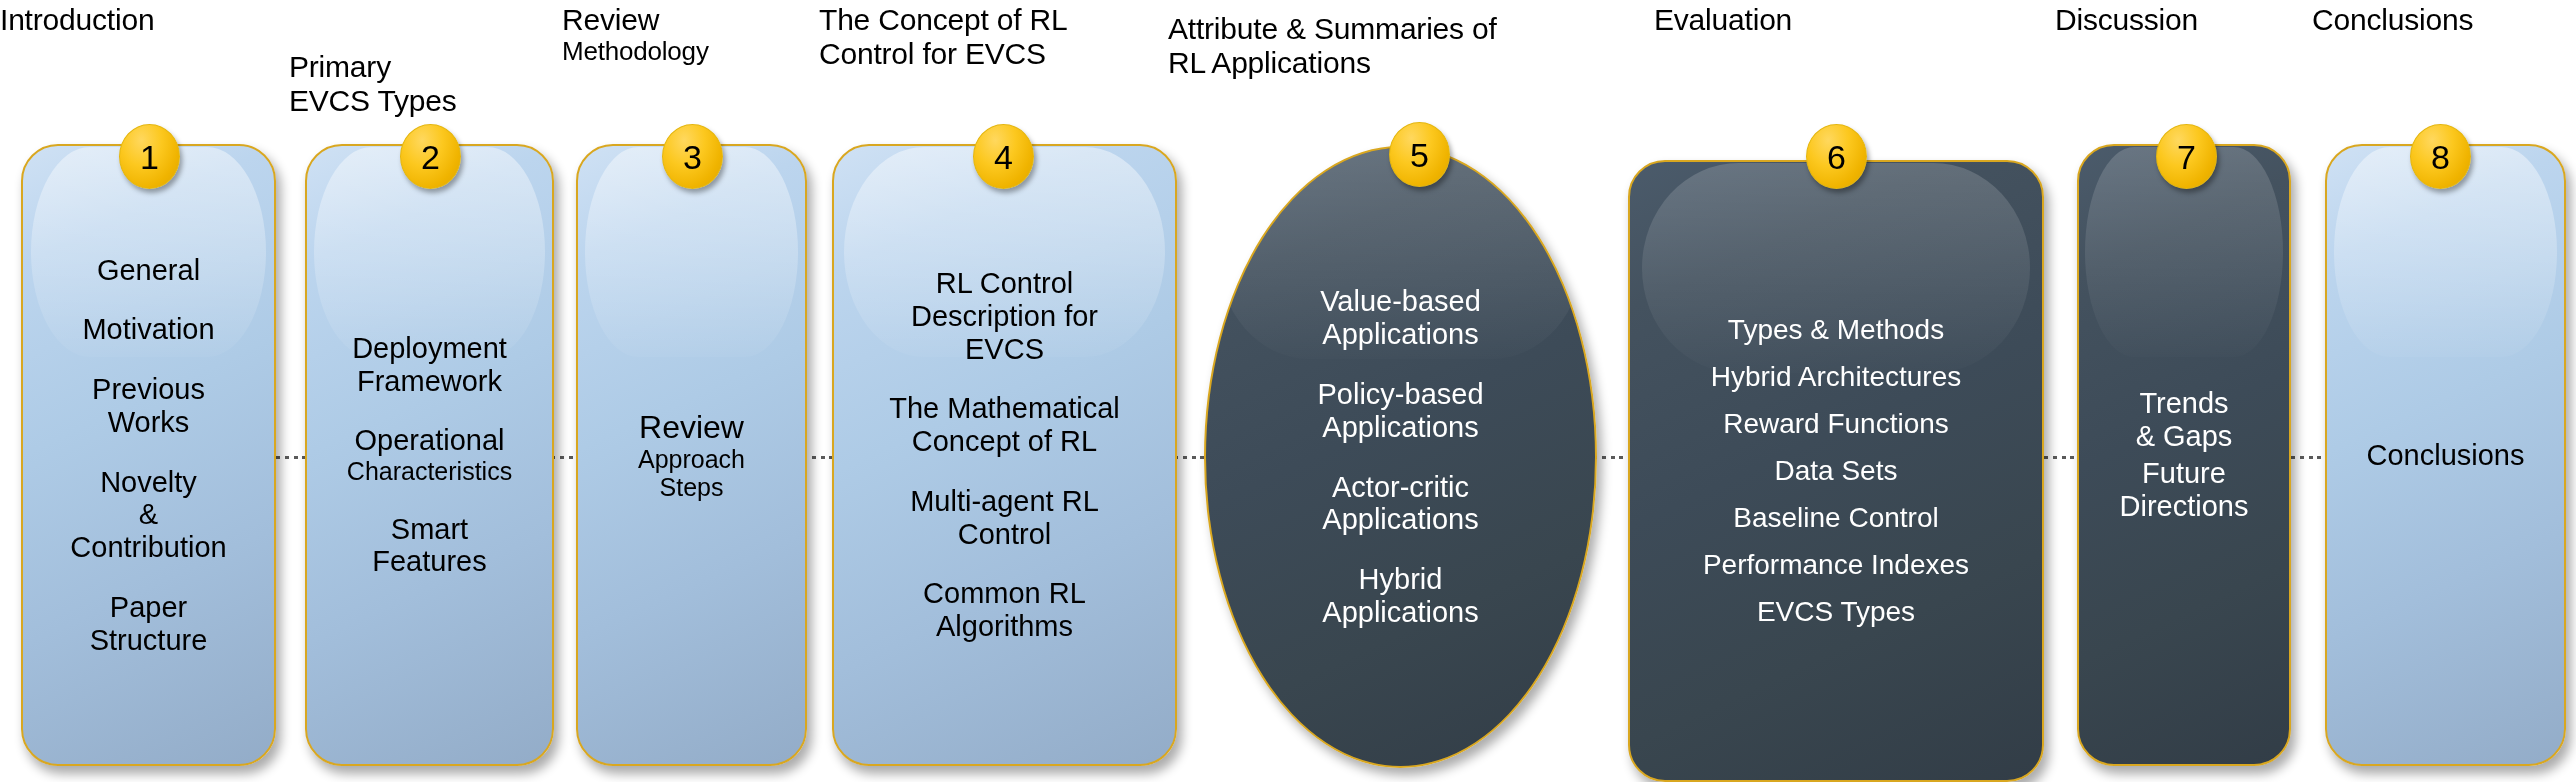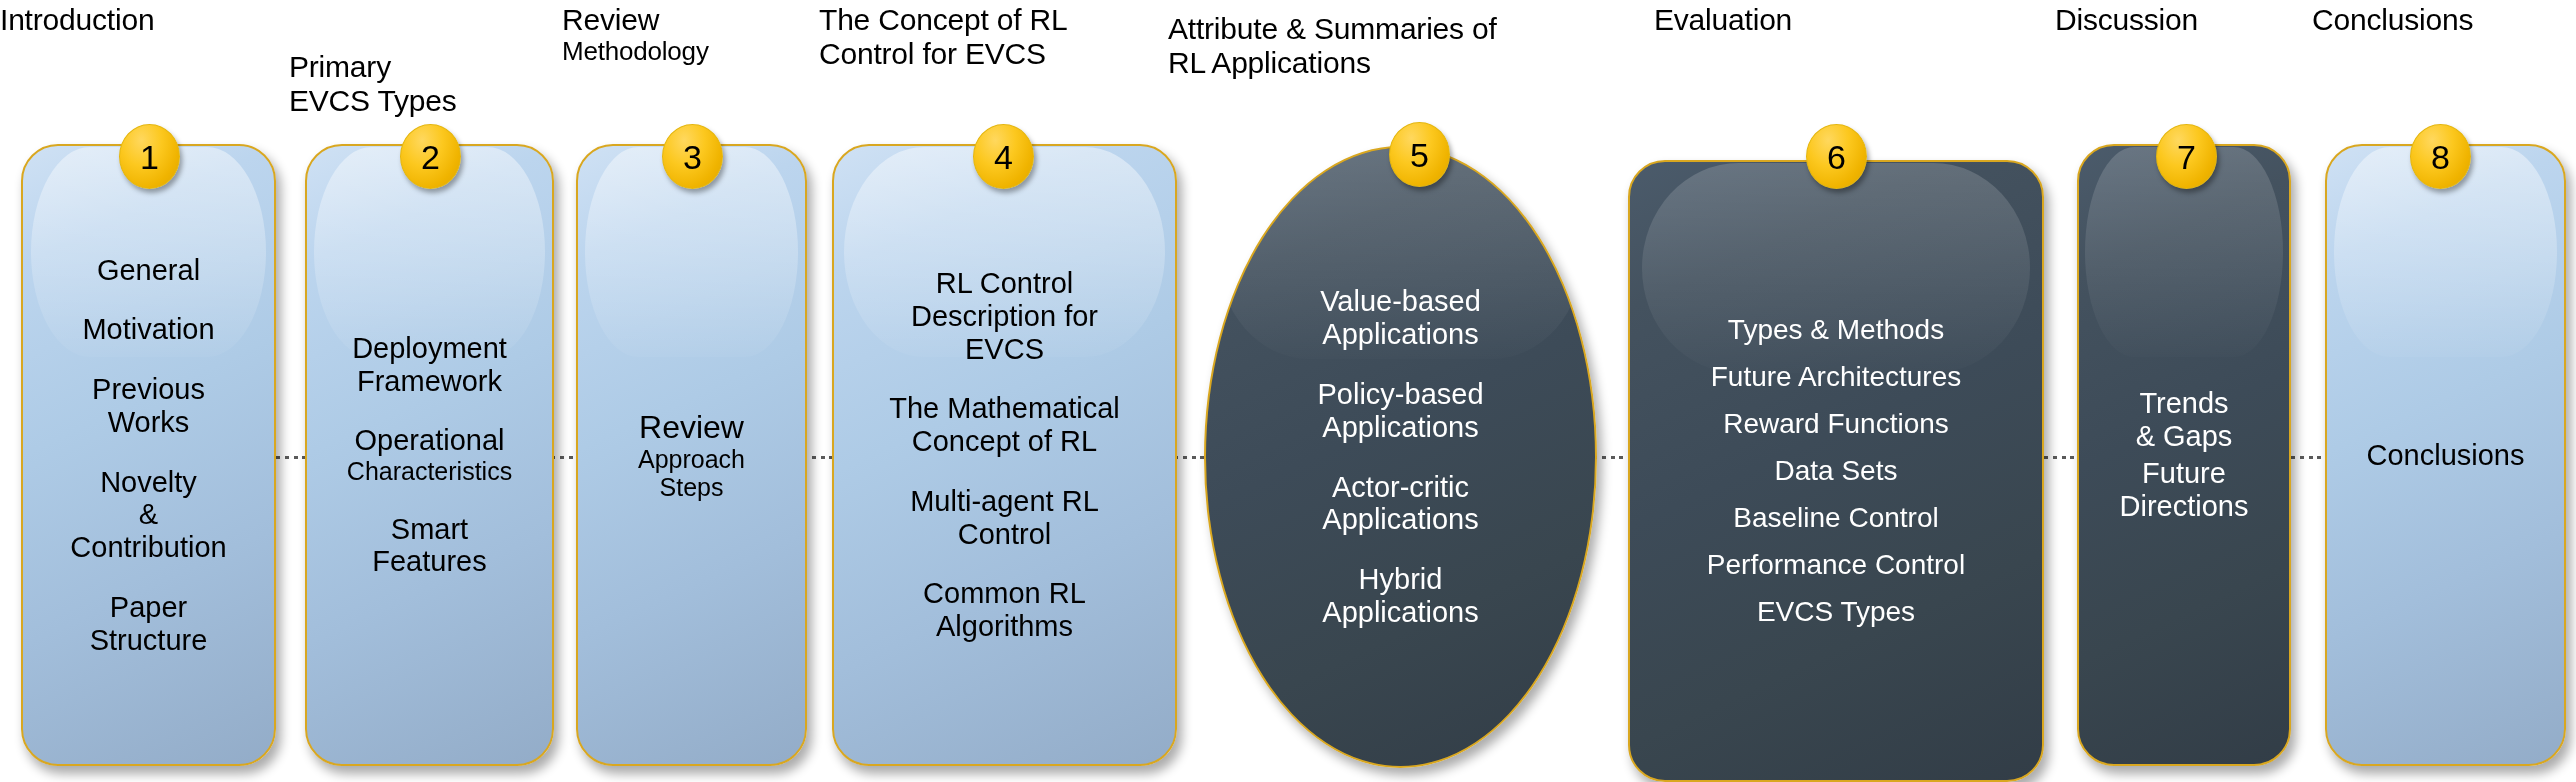--- a/index.html
+++ b/index.html
@@ -272,25 +272,25 @@
 Applications</span>
     </div>
   </div>
   <div class="badge" style="left:1389px; top:122px;">
     <span>5</span>
   </div>
 
   <div class="node dark dense" style="left:1628px; top:160px; width:416px; height:622px;">
     <div class="node-body">
       <span class="item">Types &amp; Methods</span>
-      <span class="item">Future Architectures</span>
+      <span class="item">Hybrid Architectures</span>
       <span class="item">Reward Functions</span>
       <span class="item">Data Sets</span>
       <span class="item">Baseline Control</span>
-      <span class="item">Performance Control</span>
+      <span class="item">Performance Indexes</span>
       <span class="item">EVCS Types</span>
     </div>
   </div>
   <div class="badge" style="left:1806px; top:124px;">
     <span>6</span>
   </div>
 
   <div class="node dark" style="left:2077px; top:144px; width:214px; height:622px;">
     <div class="node-body" style="display:flex; flex-direction:column; justify-content:center; height:62%;">
       <span class="item">Trends

